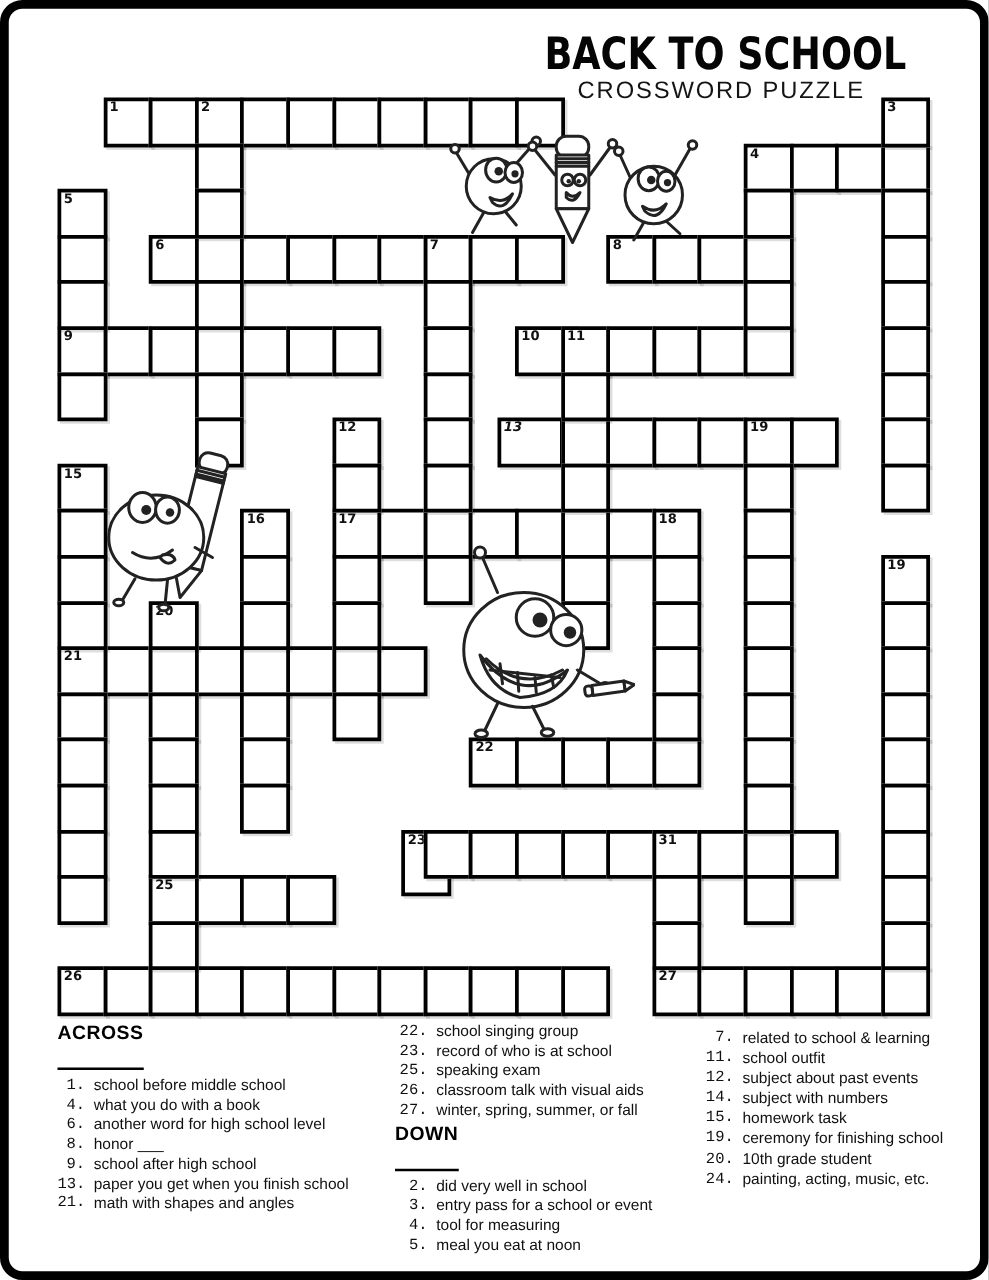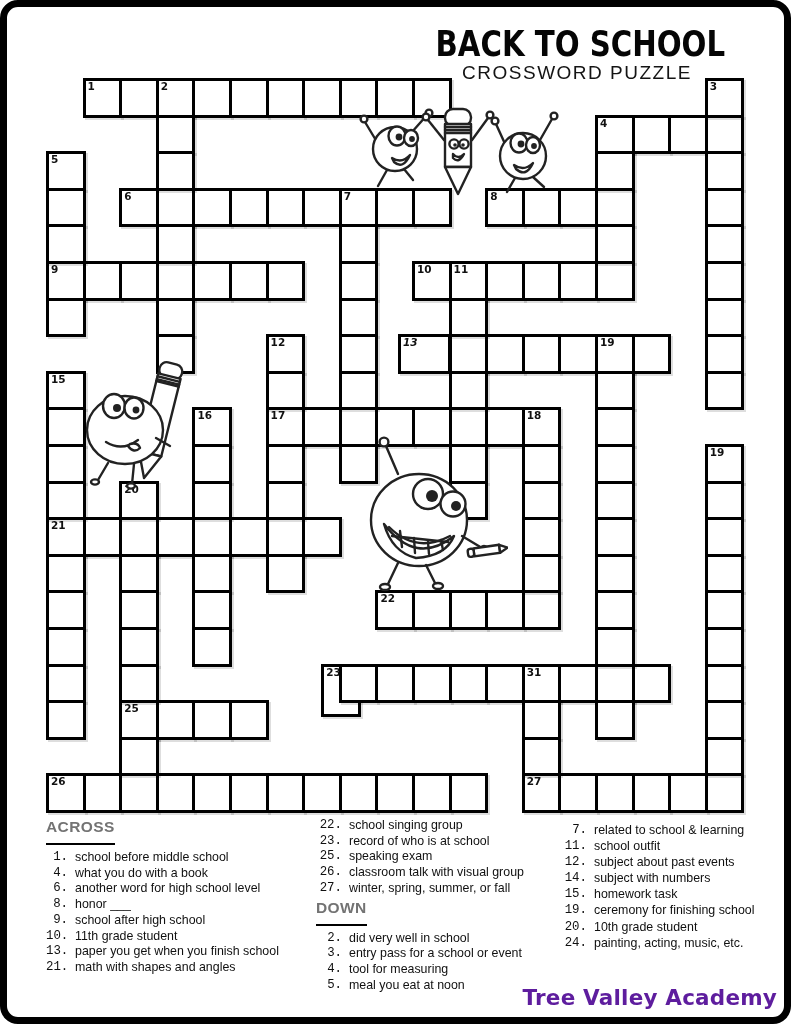--- a/index.html
+++ b/index.html
@@ -35,21 +35,21 @@
     font-family:"DejaVu Sans",sans-serif; font-size:10.5px; font-weight:600;
     color:#111; line-height:12px;
   }
   
   .chars { position:absolute; }
   .chars svg { display:block; }
   
   .cluecol { position:absolute; top:818px; }
   .cluehead {
     display:inline-block; font-weight:bold; font-size:15.5px; letter-spacing:.4px;
-    color:#737373; border-bottom:2.5px solid #000; padding-bottom:7px; margin:0 0 5px 0;
+    color:#000000; border-bottom:2.5px solid #000; padding-bottom:18px; margin:0 0 5px 0;
   }
   ol.cluelist { list-style:none; margin:0; padding:0; }
   .clue { display:flex; align-items:flex-start; line-height:15.7px; font-size:12.4px; color:#101010; }
   .c3 .clue { line-height:16.1px; }
   .clue .cnum { flex:none; text-align:right; margin-right:7px;font-family:Liberation Mono, monospace; }
   .c1 .cnum { width:22px; }
   .c2 .cnum { width:26px; }
   .c3 .cnum { width:26px; }
   .downhead-wrap { margin-top:2px; }
   
@@ -425,24 +425,20 @@
         </li>
         <li class="clue">
           <span class="cnum">8.</span>
           <span class="ctext">honor ___</span>
         </li>
         <li class="clue">
           <span class="cnum">9.</span>
           <span class="ctext">school after high school</span>
         </li>
         <li class="clue">
-          <span class="cnum">10.</span>
-          <span class="ctext">11th grade student</span>
-        </li>
-        <li class="clue">
           <span class="cnum">13.</span>
           <span class="ctext">paper you get when you finish school</span>
         </li>
         <li class="clue">
           <span class="cnum">21.</span>
           <span class="ctext">math with shapes and angles</span>
         </li>
       </ol>
   </div>
 
@@ -455,21 +451,21 @@
         <li class="clue">
           <span class="cnum">23.</span>
           <span class="ctext">record of who is at school</span>
         </li>
         <li class="clue">
           <span class="cnum">25.</span>
           <span class="ctext">speaking exam</span>
         </li>
         <li class="clue">
           <span class="cnum">26.</span>
-          <span class="ctext">classroom talk with visual group</span>
+          <span class="ctext">classroom talk with visual aids</span>
         </li>
         <li class="clue">
           <span class="cnum">27.</span>
           <span class="ctext">winter, spring, summer, or fall</span>
         </li>
       </ol>
     <div class="downhead-wrap">
       <div class="cluehead">DOWN</div>
     </div>
     <ol class="cluelist" id="list-d1">
@@ -522,14 +518,13 @@
           <span class="cnum">20.</span>
           <span class="ctext">10th grade student</span>
         </li>
         <li class="clue">
           <span class="cnum">24.</span>
           <span class="ctext">painting, acting, music, etc.</span>
         </li>
       </ol>
   </div>
 
-  <div class="brand" style="color: rgb(94, 29, 158);">Tree Valley Academy</div>
 </div>
 
 </body></html>

